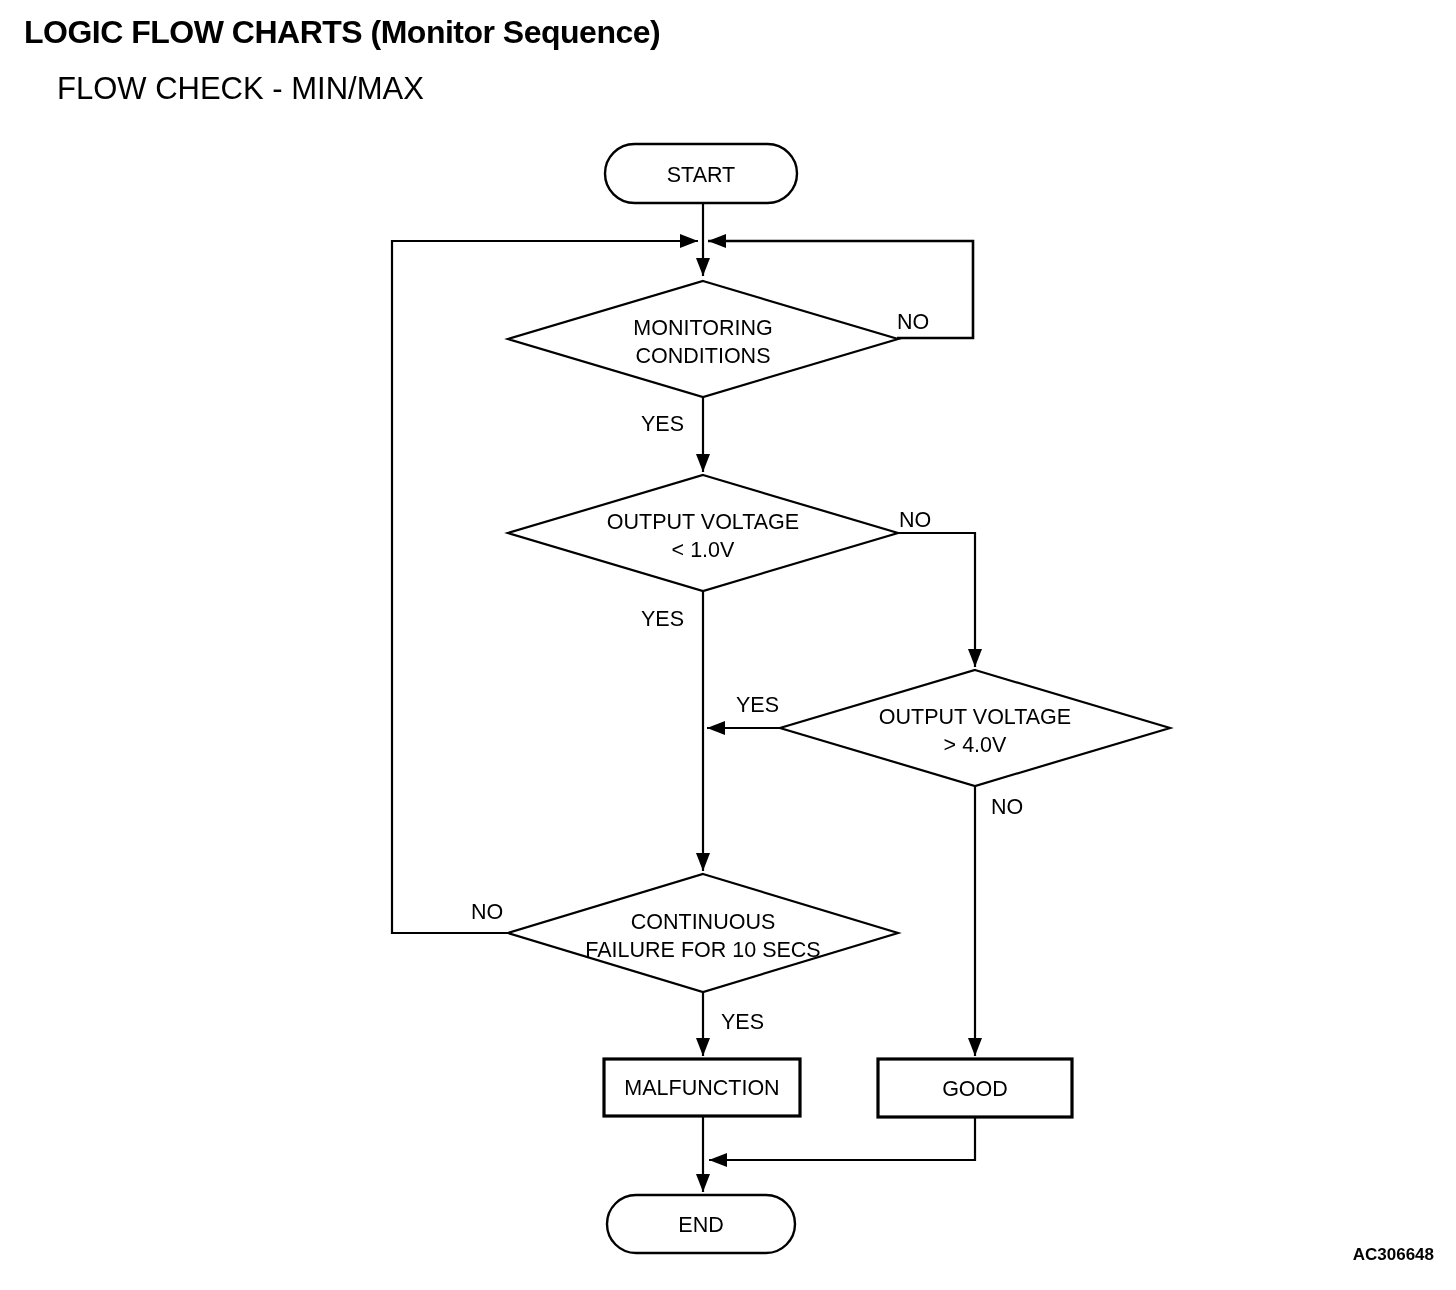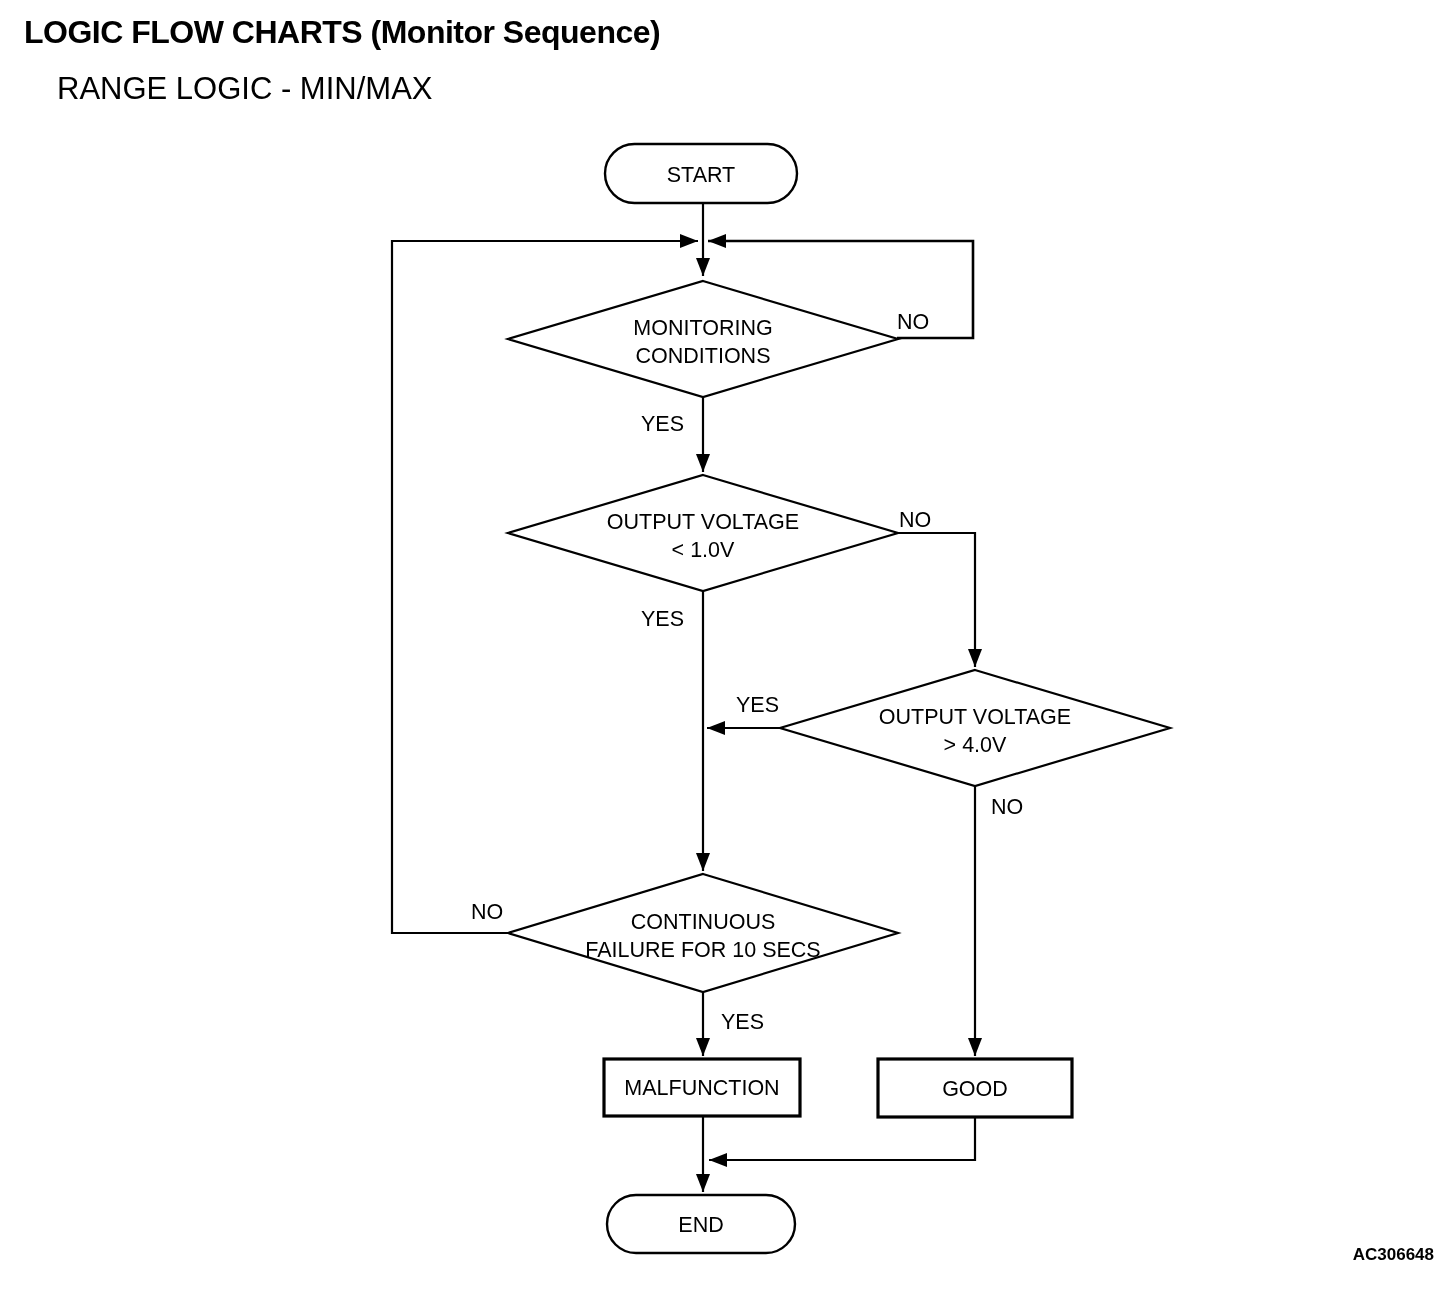--- a/index.html
+++ b/index.html
@@ -71,21 +71,21 @@
     fill: #000000;
     text-anchor: start;
   }
 </style>
 </head>
 <body>
 
 <div class="page">
 
   <div class="page-title">LOGIC FLOW CHARTS (Monitor Sequence)</div>
-  <div class="page-subtitle">RANGE LOGIC - MIN/MAX</div>
+  <div class="page-subtitle">FLOW CHECK - MIN/MAX</div>
 
   <svg class="flowchart" width="1456" height="1290" viewBox="0 0 1456 1290">
     <defs>
       <marker id="arrow" viewBox="0 0 20 16" refX="19" refY="8" markerWidth="20" markerHeight="16" orient="auto" markerUnits="userSpaceOnUse">
         <path d="M1,1 L19,8 L1,15 Z" fill="#000000"></path>
       </marker>
     </defs>
 
     <g>
       <path class="connector" d="M703,204 L703,276" marker-end="url(#arrow)"></path>

